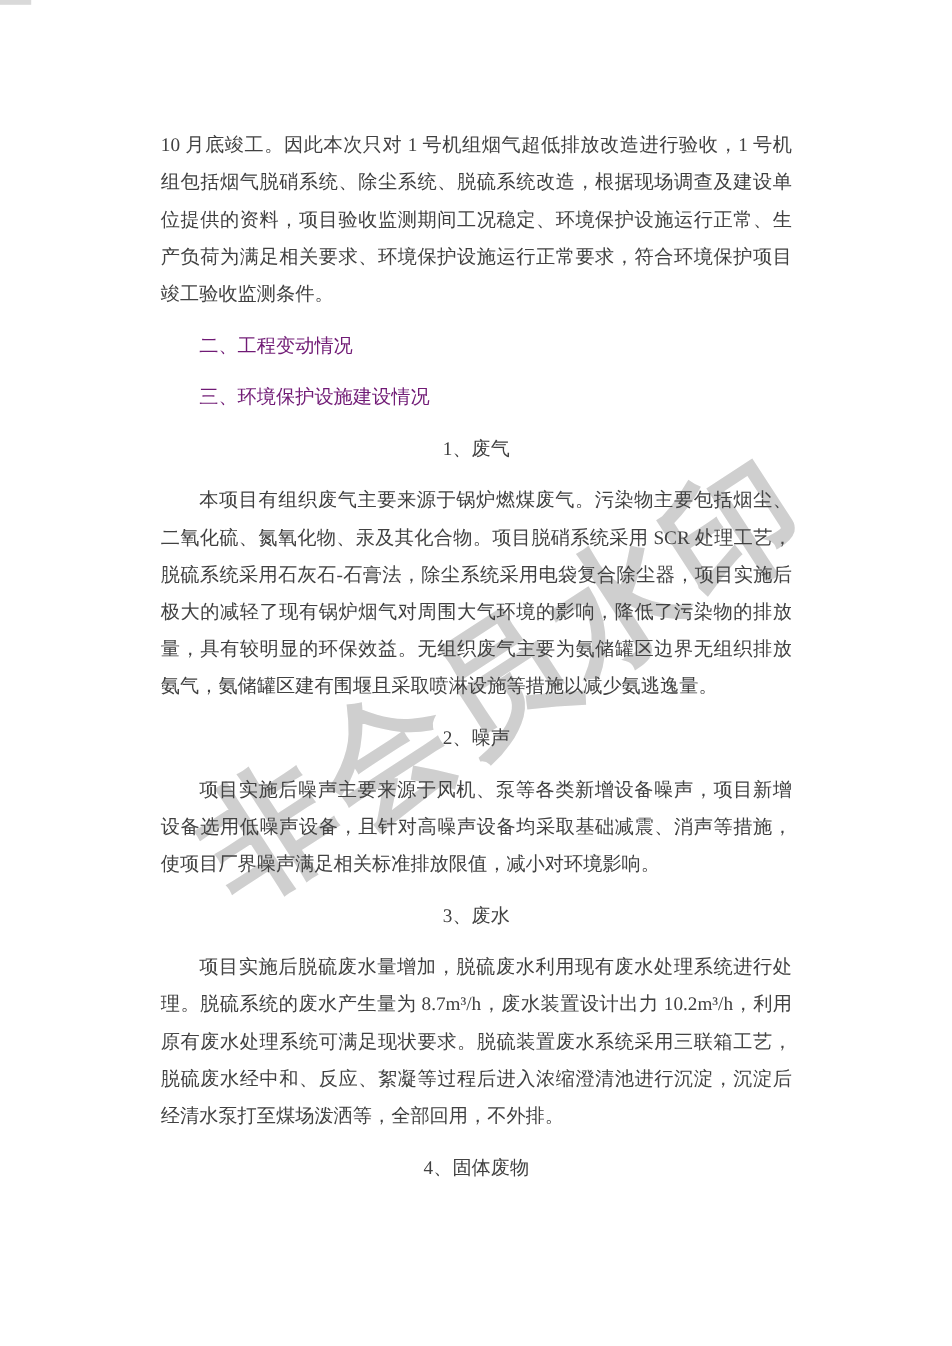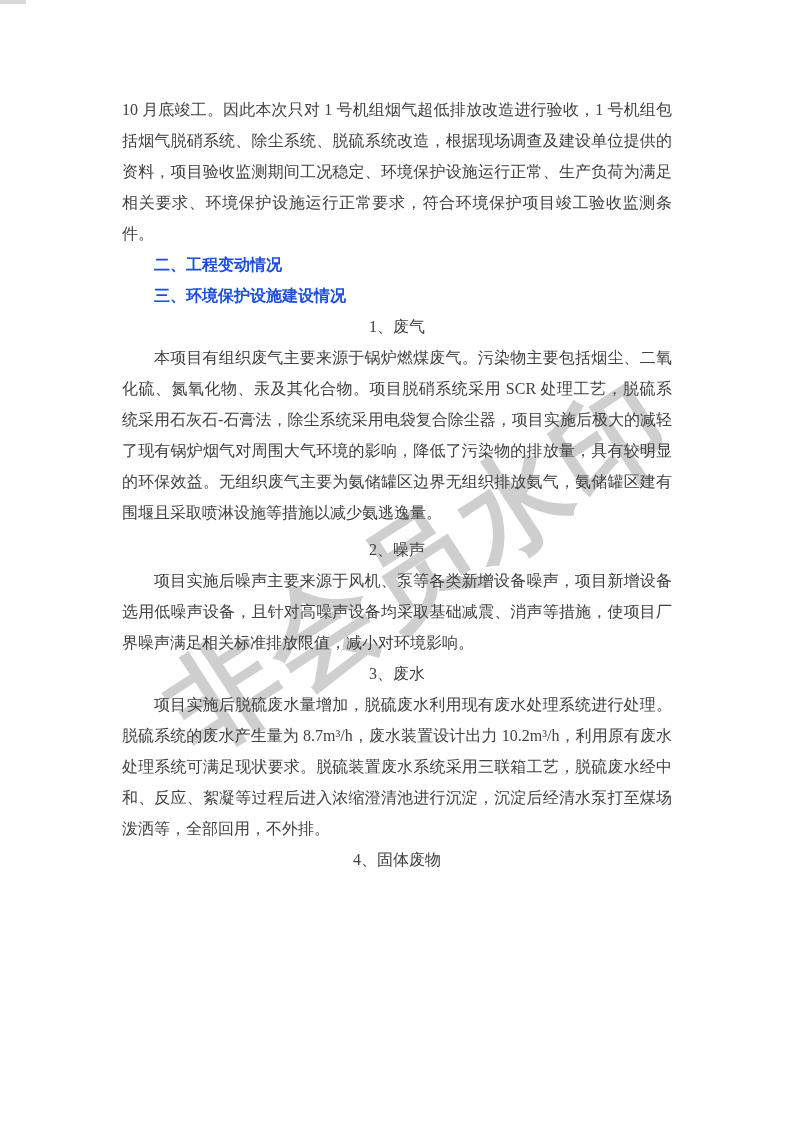--- a/index.html
+++ b/index.html
@@ -37,32 +37,32 @@
     top: 94px;
     width: 550px;
     z-index: 1;
     font-size: 16px;
     line-height: 31px;
     color: #414141;
     text-align: justify;
     text-justify: inter-character;
   }
   .content p {
-    margin: 0;
+    margin: 12px;
     padding: 0;
   }
   .p-body {
     text-indent: 32px;
   }
   .p-cont {
     text-indent: 0;
   }
   .p-head {
-    font-weight: bold;
-    color: #1d4ed8;
+    font-weight: normal;
+    color: #701a75;
     text-indent: 32px;
     text-align: left;
   }
   .p-sub {
     text-indent: 0;
     text-align: center;
   }
   .p-sub.gap {
     margin-top: 6px;
   }

